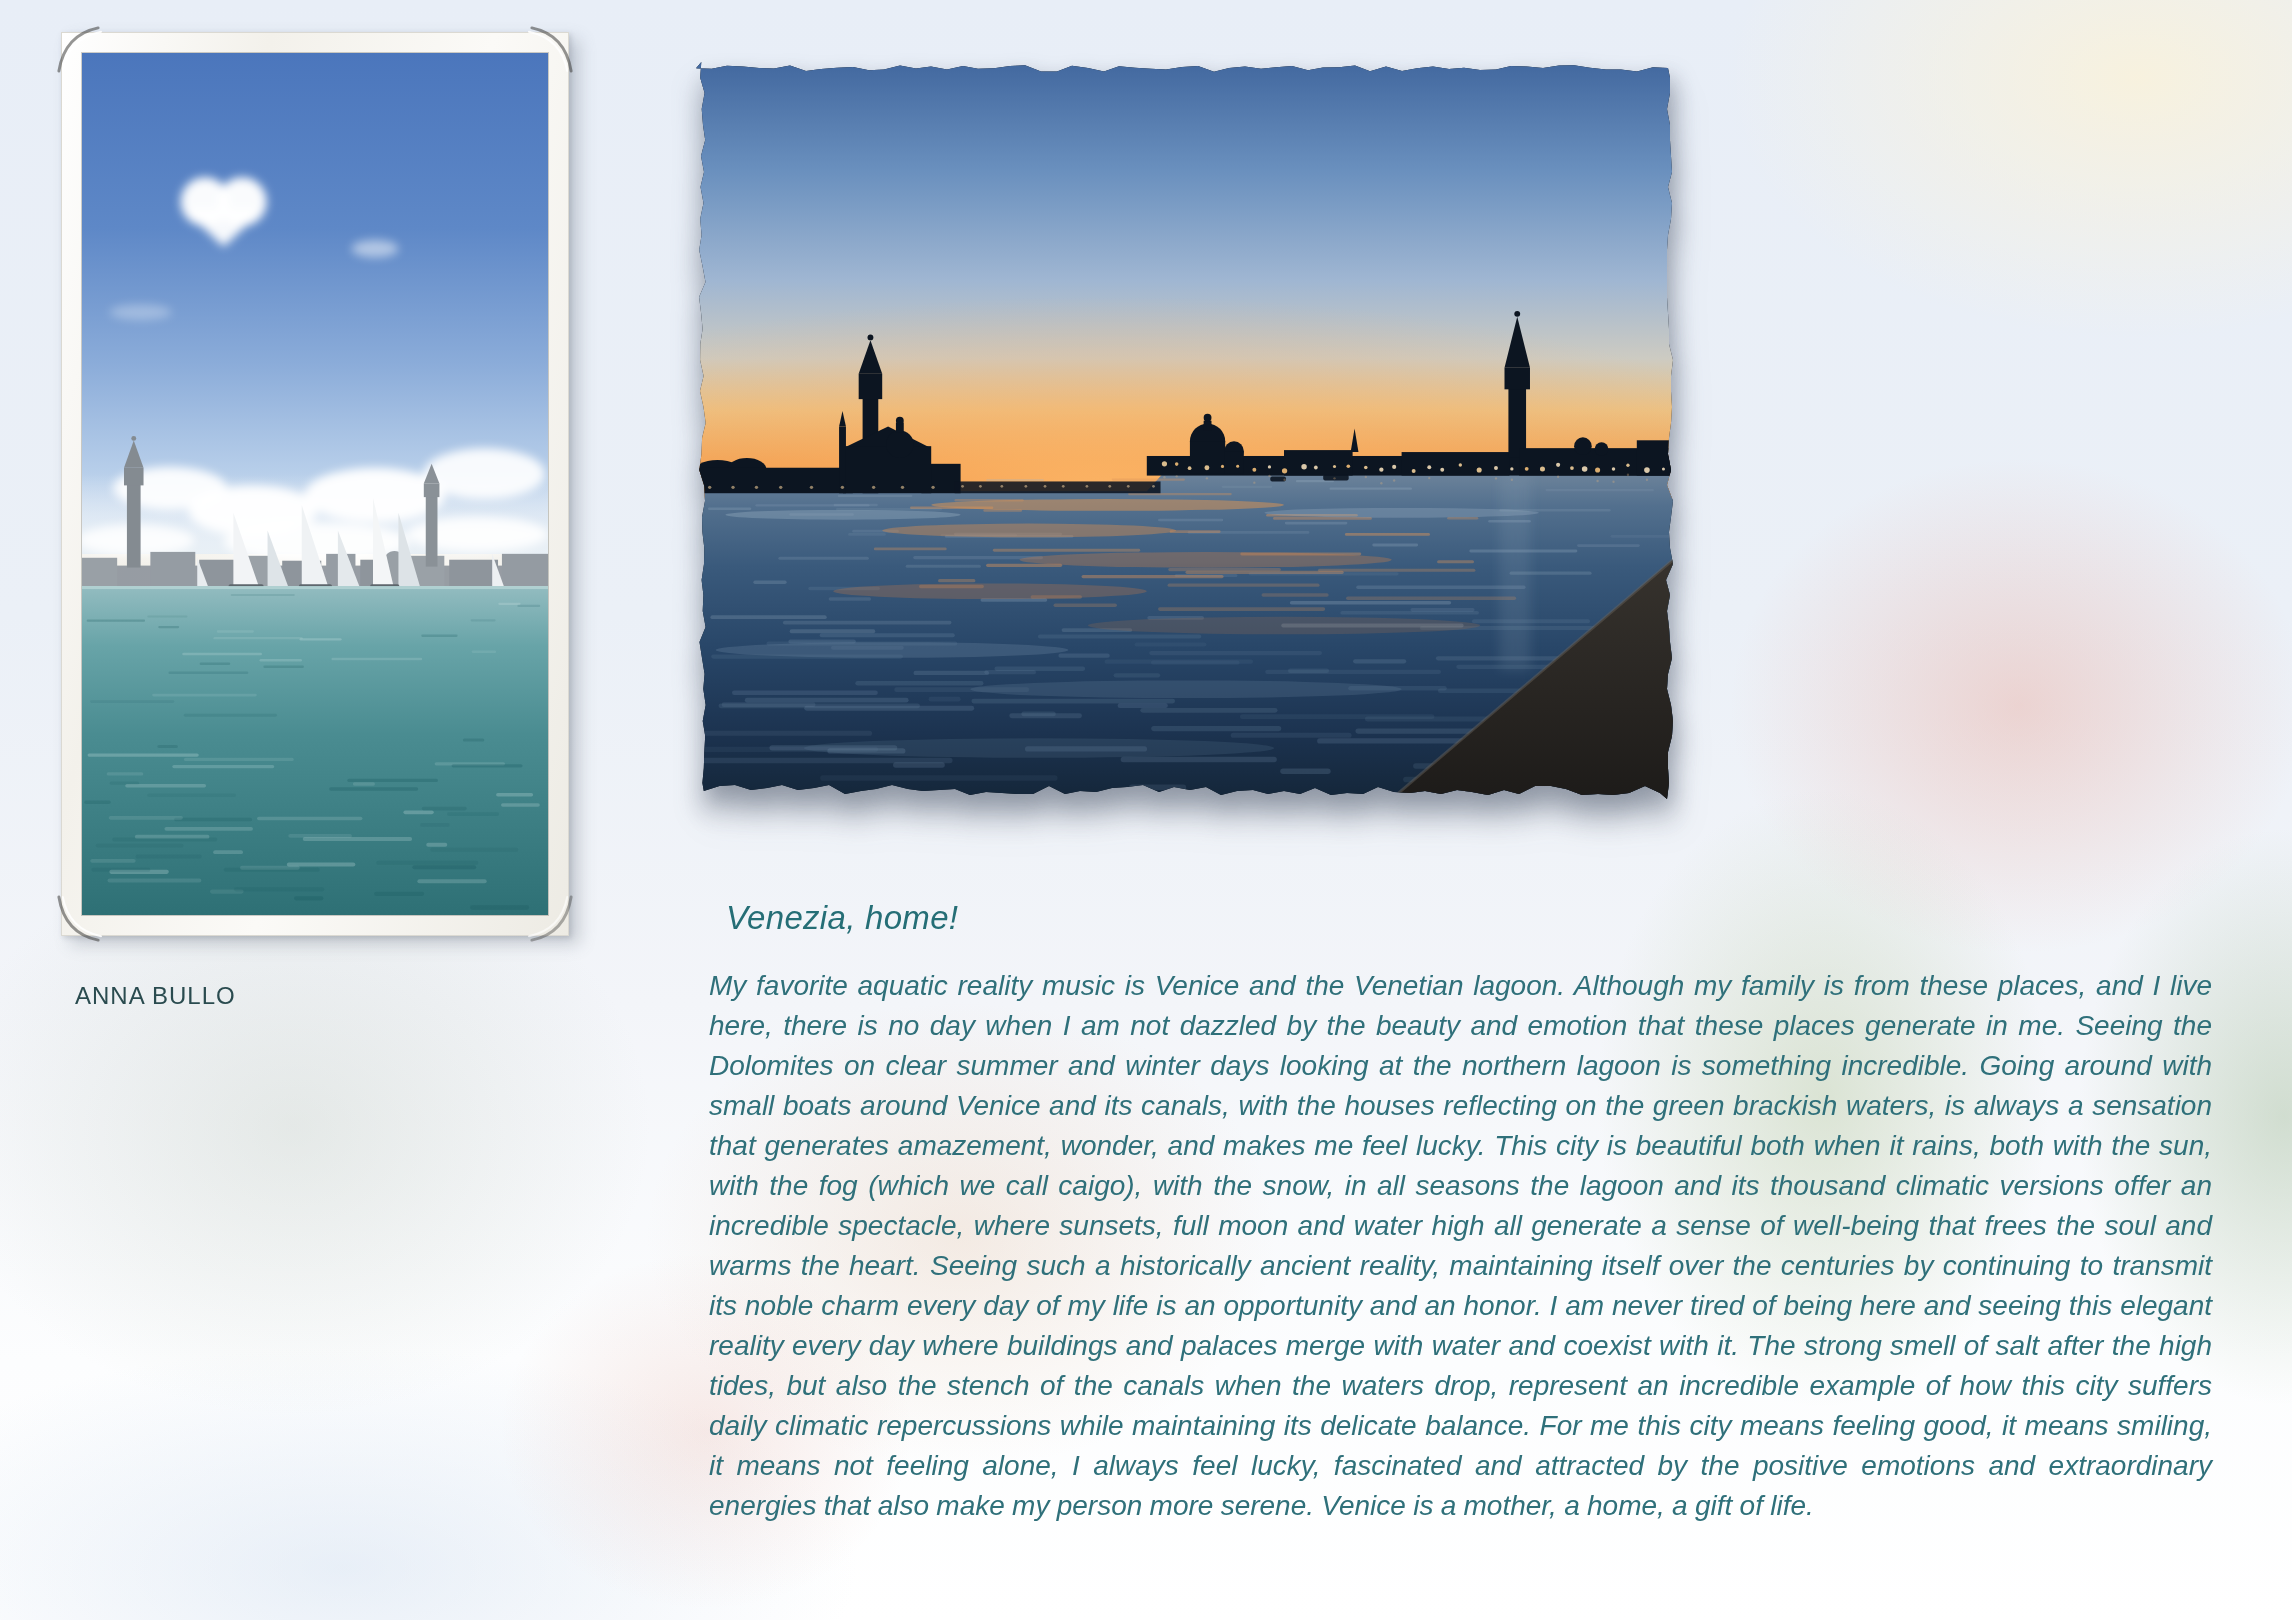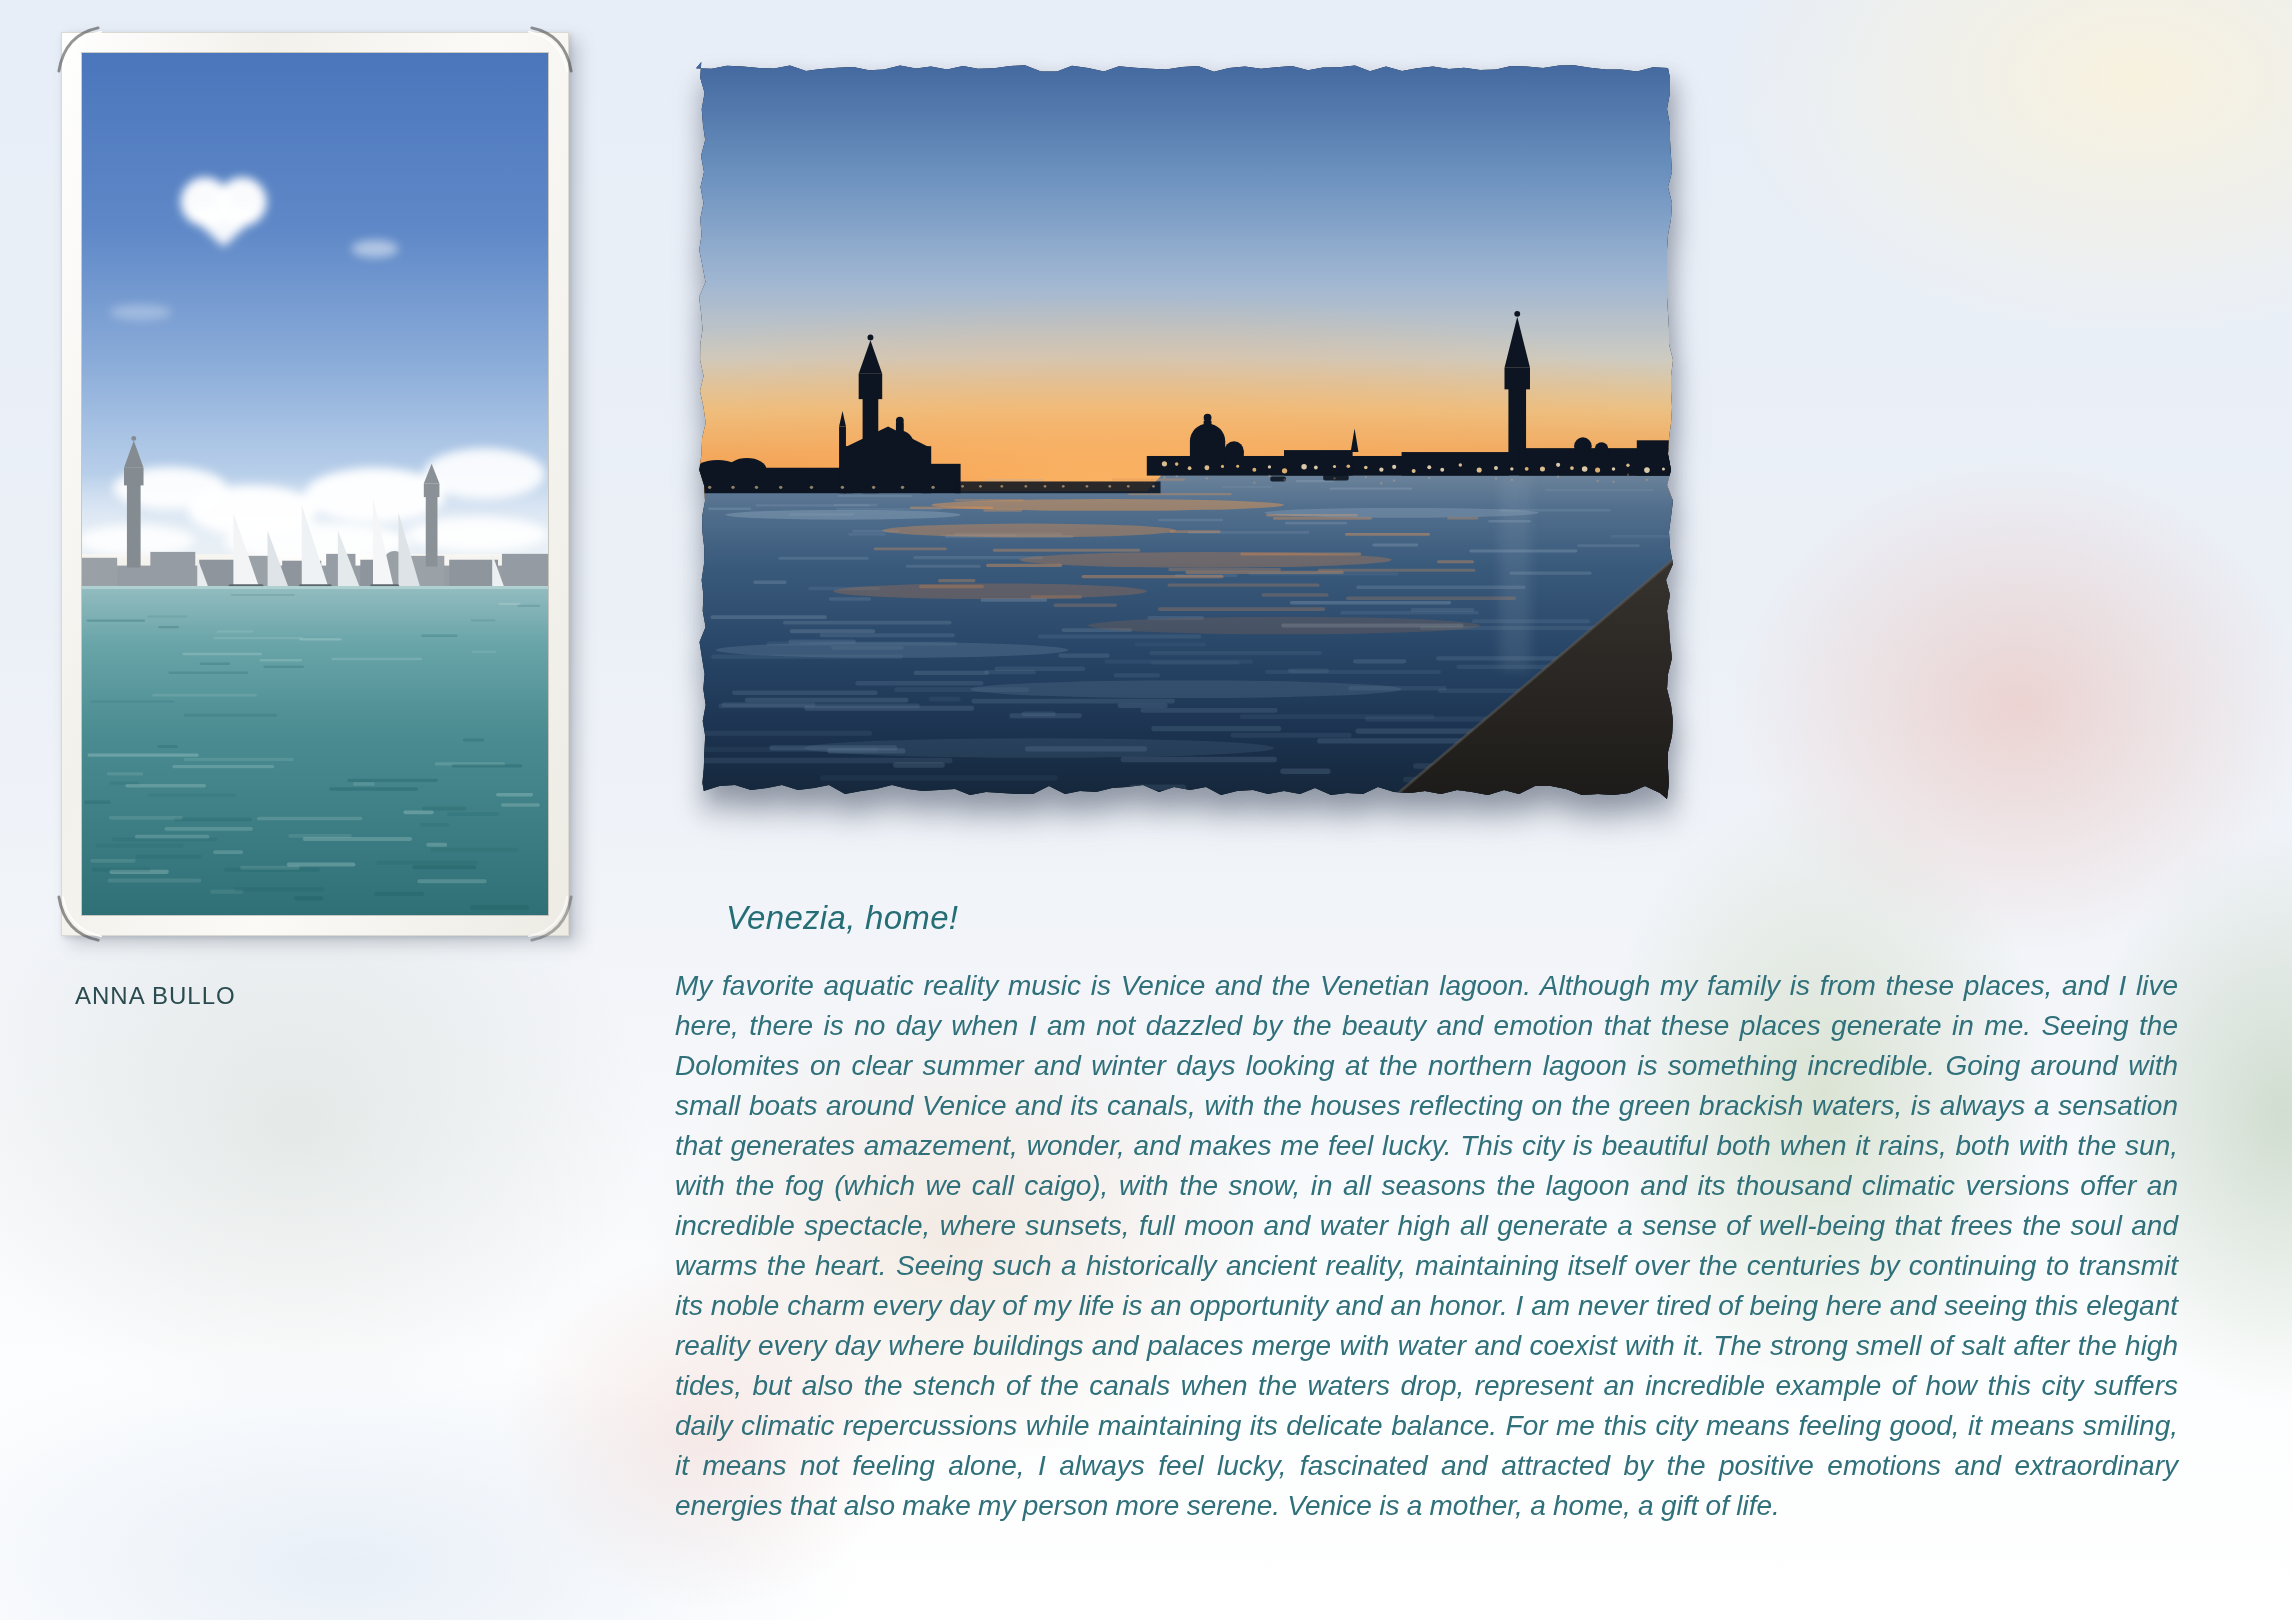--- a/index.html
+++ b/index.html
@@ -49,21 +49,21 @@
   
   .author{
     position:absolute;left:75px;top:982px;
     font-size:24px;letter-spacing:1px;color:#2A4B4F;
   }
   .title{
     position:absolute;left:710px;top:883px;margin:16px;
     font-style:italic;font-weight:400;font-size:33px;color:#256E76;letter-spacing:0.3px;
   }
   .body-text{
-    position:absolute;left:675px;top:966px;width:1503px;margin:0;
+    position:absolute;left:709px;top:966px;width:1503px;margin:0;
     font-style:italic;font-size:28px;line-height:40px;color:#2F707A;
     text-align:justify;word-spacing:-0.5px;
   }
 </style>
 </head>
 <body>
 
 <div class="page">
 
   <figure class="portrait-frame" style="margin:0;">

